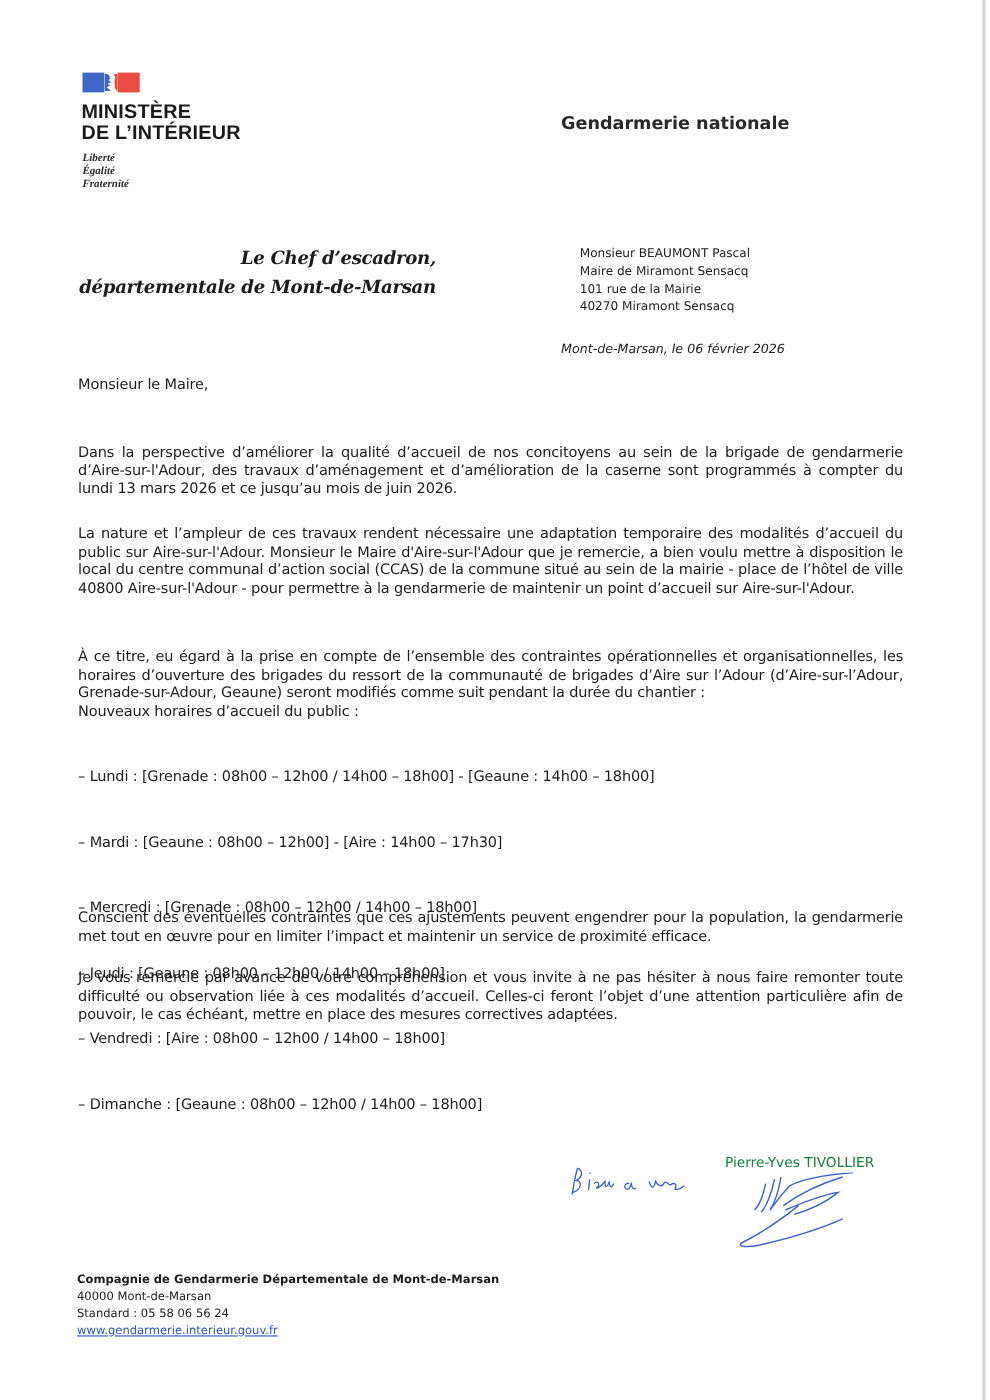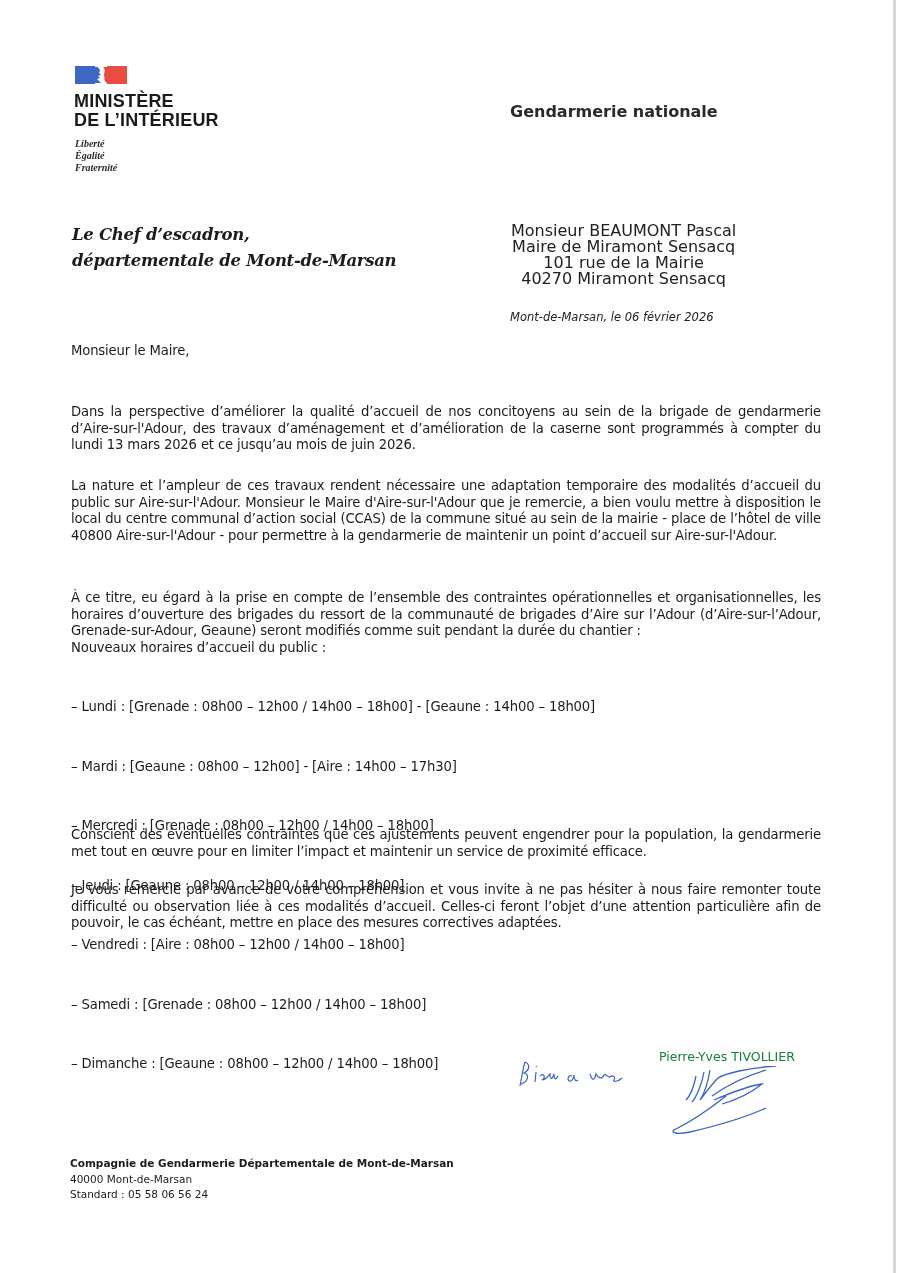--- a/index.html
+++ b/index.html
@@ -31,26 +31,26 @@
     }
     .service-name {
       position: absolute; left: 510px; top: 102px;
       font-family: "DejaVu Sans", sans-serif; font-weight: bold;
       font-size: 16px; color: #2a2a2a; text-align: right;
     }
     
     .sender {
       position: absolute; left: 72px; top: 222px;
       font-family: "DejaVu Serif", serif; font-style: italic; font-weight: bold;
-      font-size: 16.5px; line-height: 26px; color: #1c1c1c; letter-spacing: -0.3px;
+      font-size: 16.5px; line-height: 26px; color: #1c1c1c; letter-spacing: -0.3px; text-align: right;
     }
     
     .recipient {
-      position: absolute; left: 511px; top: 223px;
-      font-family: "DejaVu Sans", sans-serif; font-size: 16px; line-height: 16px; color: #222; text-align: center;
+      position: absolute; left: 527px; top: 223px;
+      font-family: "DejaVu Sans", sans-serif; font-size: 11px; line-height: 16px; color: #222;
     }
     .place-date {
       position: absolute; left: 510px; top: 310px;
       font-family: "DejaVu Sans", sans-serif; font-style: italic; font-size: 11.5px; color: #222;
     }
     
     .body-text {
       position: absolute; left: 71px; width: 750px;
       font-family: "DejaVu Sans", sans-serif; font-size: 13.2px; line-height: 16.5px;
       color: #1c1c1c; text-align: justify; letter-spacing: -0.15px;
@@ -126,21 +126,20 @@
 <div class="body-text p2">La nature et l’ampleur de ces travaux rendent nécessaire une adaptation temporaire des modalités d’accueil du public sur Aire-sur-l'Adour. Monsieur le Maire d'Aire-sur-l'Adour que je remercie, a bien voulu mettre à disposition le local du centre communal d’action social (CCAS) de la commune situé au sein de la mairie - place de l’hôtel de ville 40800 Aire-sur-l'Adour - pour permettre à la gendarmerie de maintenir un point d’accueil sur Aire-sur-l'Adour.</div>
 <div class="body-text p3">
   <div>À ce titre, eu égard à la prise en compte de l’ensemble des contraintes opérationnelles et organisationnelles, les horaires d’ouverture des brigades du ressort de la communauté de brigades d’Aire sur l’Adour (d’Aire-sur-l’Adour, Grenade-sur-Adour, Geaune) seront modifiés comme suit pendant la durée du chantier :</div>
   <div>Nouveaux horaires d’accueil du public :</div>
   <ul class="schedule">
     <li>– Lundi : [Grenade : 08h00 – 12h00 / 14h00 – 18h00] - [Geaune : 14h00 – 18h00]</li>
     <li>– Mardi : [Geaune : 08h00 – 12h00] - [Aire : 14h00 – 17h30]</li>
     <li>– Mercredi : [Grenade : 08h00 – 12h00 / 14h00 – 18h00]</li>
     <li>– Jeudi : [Geaune : 08h00 – 12h00 / 14h00 – 18h00]</li>
     <li>– Vendredi : [Aire : 08h00 – 12h00 / 14h00 – 18h00]</li>
-    <li>– Samedi : [Grenade : 08h00 – 12h00 / 14h00 – 18h00]</li>
     <li>– Dimanche : [Geaune : 08h00 – 12h00 / 14h00 – 18h00]</li>
   </ul>
 </div>
 <div class="body-text p4">Conscient des éventuelles contraintes que ces ajustements peuvent engendrer pour la population, la gendarmerie met tout en œuvre pour en limiter l’impact et maintenir un service de proximité efficace.</div>
 <div class="body-text p5">
   <div>Je vous remercie par avance de votre compréhension et vous invite à ne pas hésiter à nous faire remonter toute difficulté ou observation liée à ces modalités d’accueil. Celles-ci feront l’objet d’une attention particulière afin de pouvoir, le cas échéant, mettre en place des mesures correctives adaptées.</div>
 </div>
 
 <div class="signer">Pierre-Yves TIVOLLIER</div>
 <svg class="handwritten" viewBox="0 0 112 32">
@@ -152,13 +151,14 @@
   <path d="M74 16 C76 22 78 24 80 16 C82 20 86 22 88 17 C90 15 92 20 94 19 C96 17 100 18 98 22 C96 24 102 24 106 20" fill="none" stroke="#3a62c8" stroke-width="1.2"></path>
 </svg>
 <svg class="signature" viewBox="0 0 110 70">
   <path d="M30 10 C28 20 24 30 20 34 M38 6 C36 18 30 32 26 36 M44 4 C42 16 38 28 34 34 C40 26 46 18 52 12 C58 8 80 2 110 0 M46 30 C60 20 80 10 100 4 M48 34 C62 28 82 20 96 18 C86 26 70 34 56 38 M60 30 C40 46 20 58 8 64 C4 68 14 68 24 66 C50 60 78 52 100 42" fill="none" stroke="#3a62c8" stroke-width="1.3"></path>
 </svg>
 
 <div class="footer">
   <div class="org">Compagnie de Gendarmerie Départementale de Mont-de-Marsan</div>
   <div>40000 Mont-de-Marsan</div>
   <div>Standard : 05 58 06 56 24</div>
+  <div><a>www.gendarmerie.interieur.gouv.fr</a></div>
 </div>
 
 </body></html>

